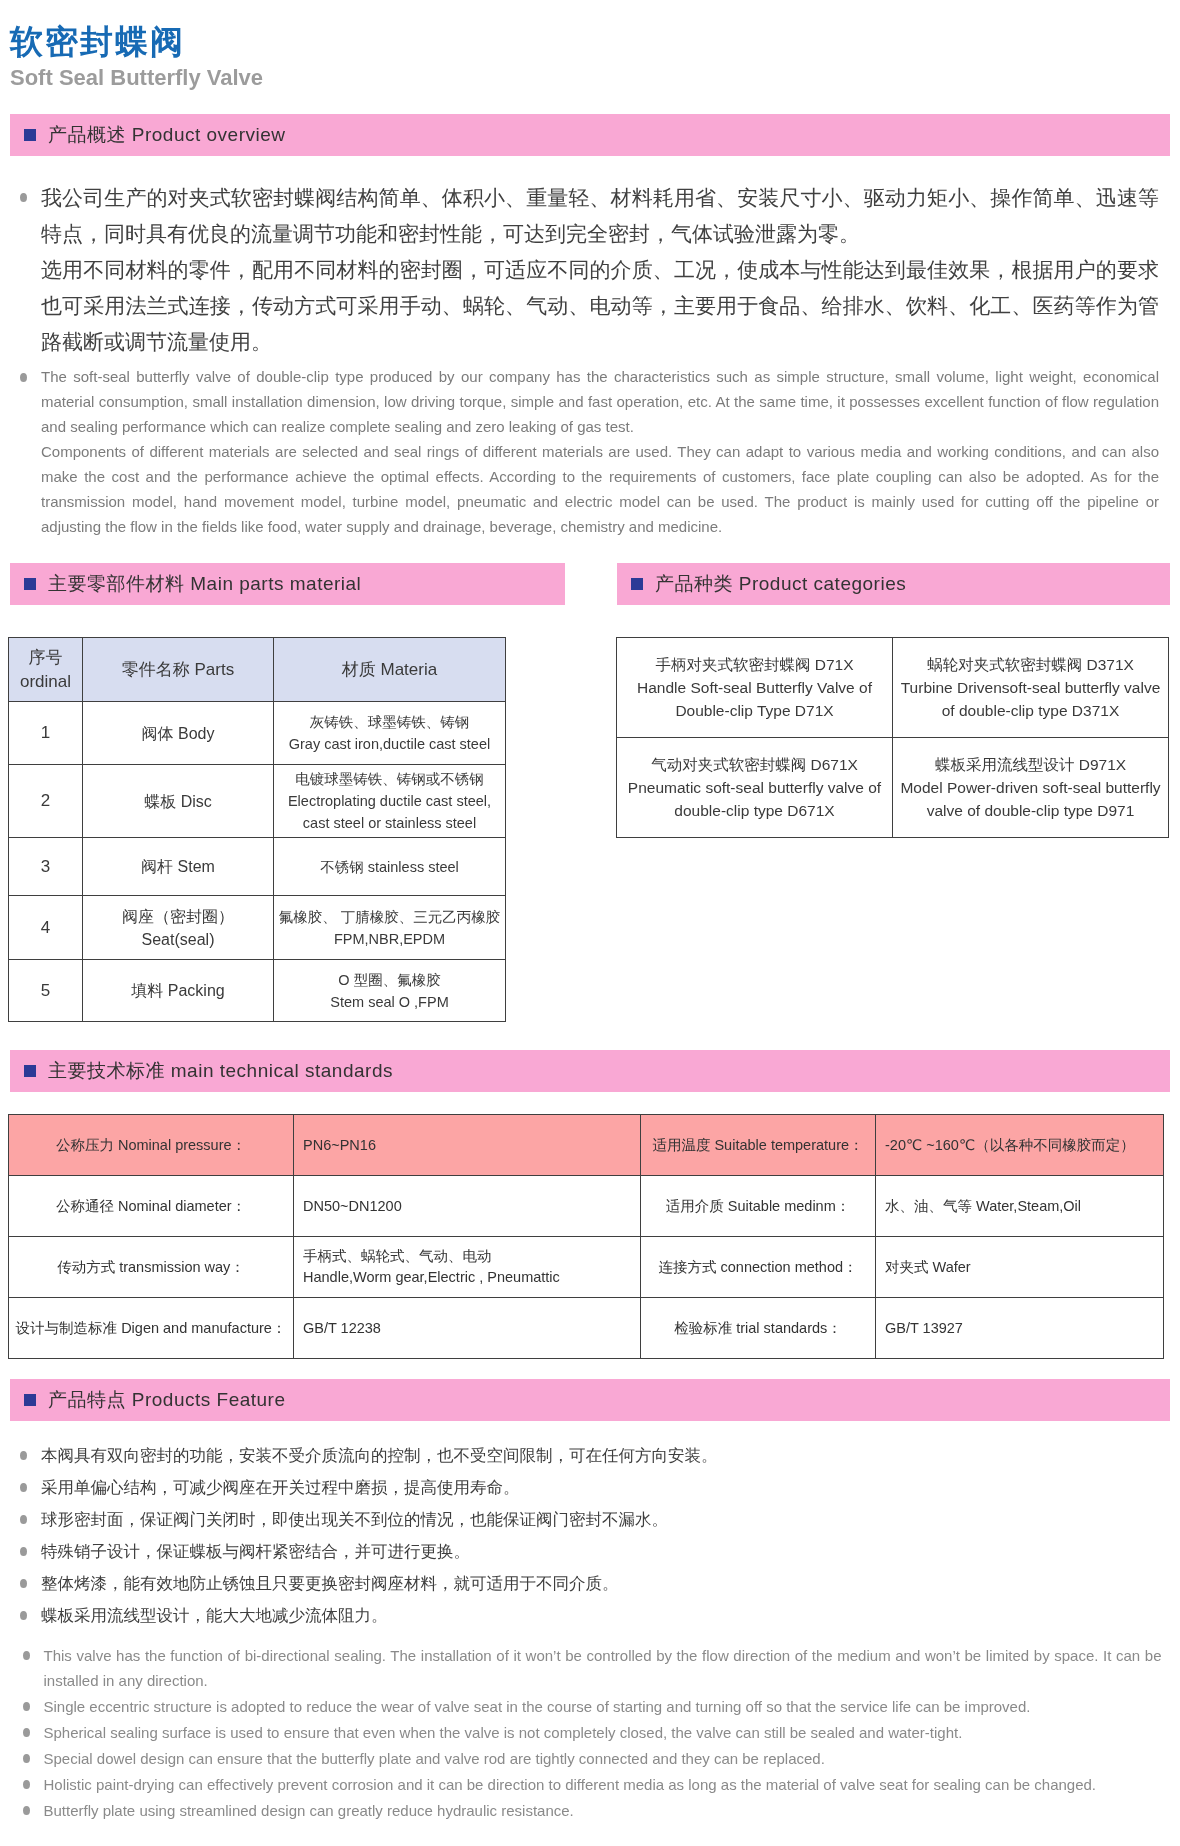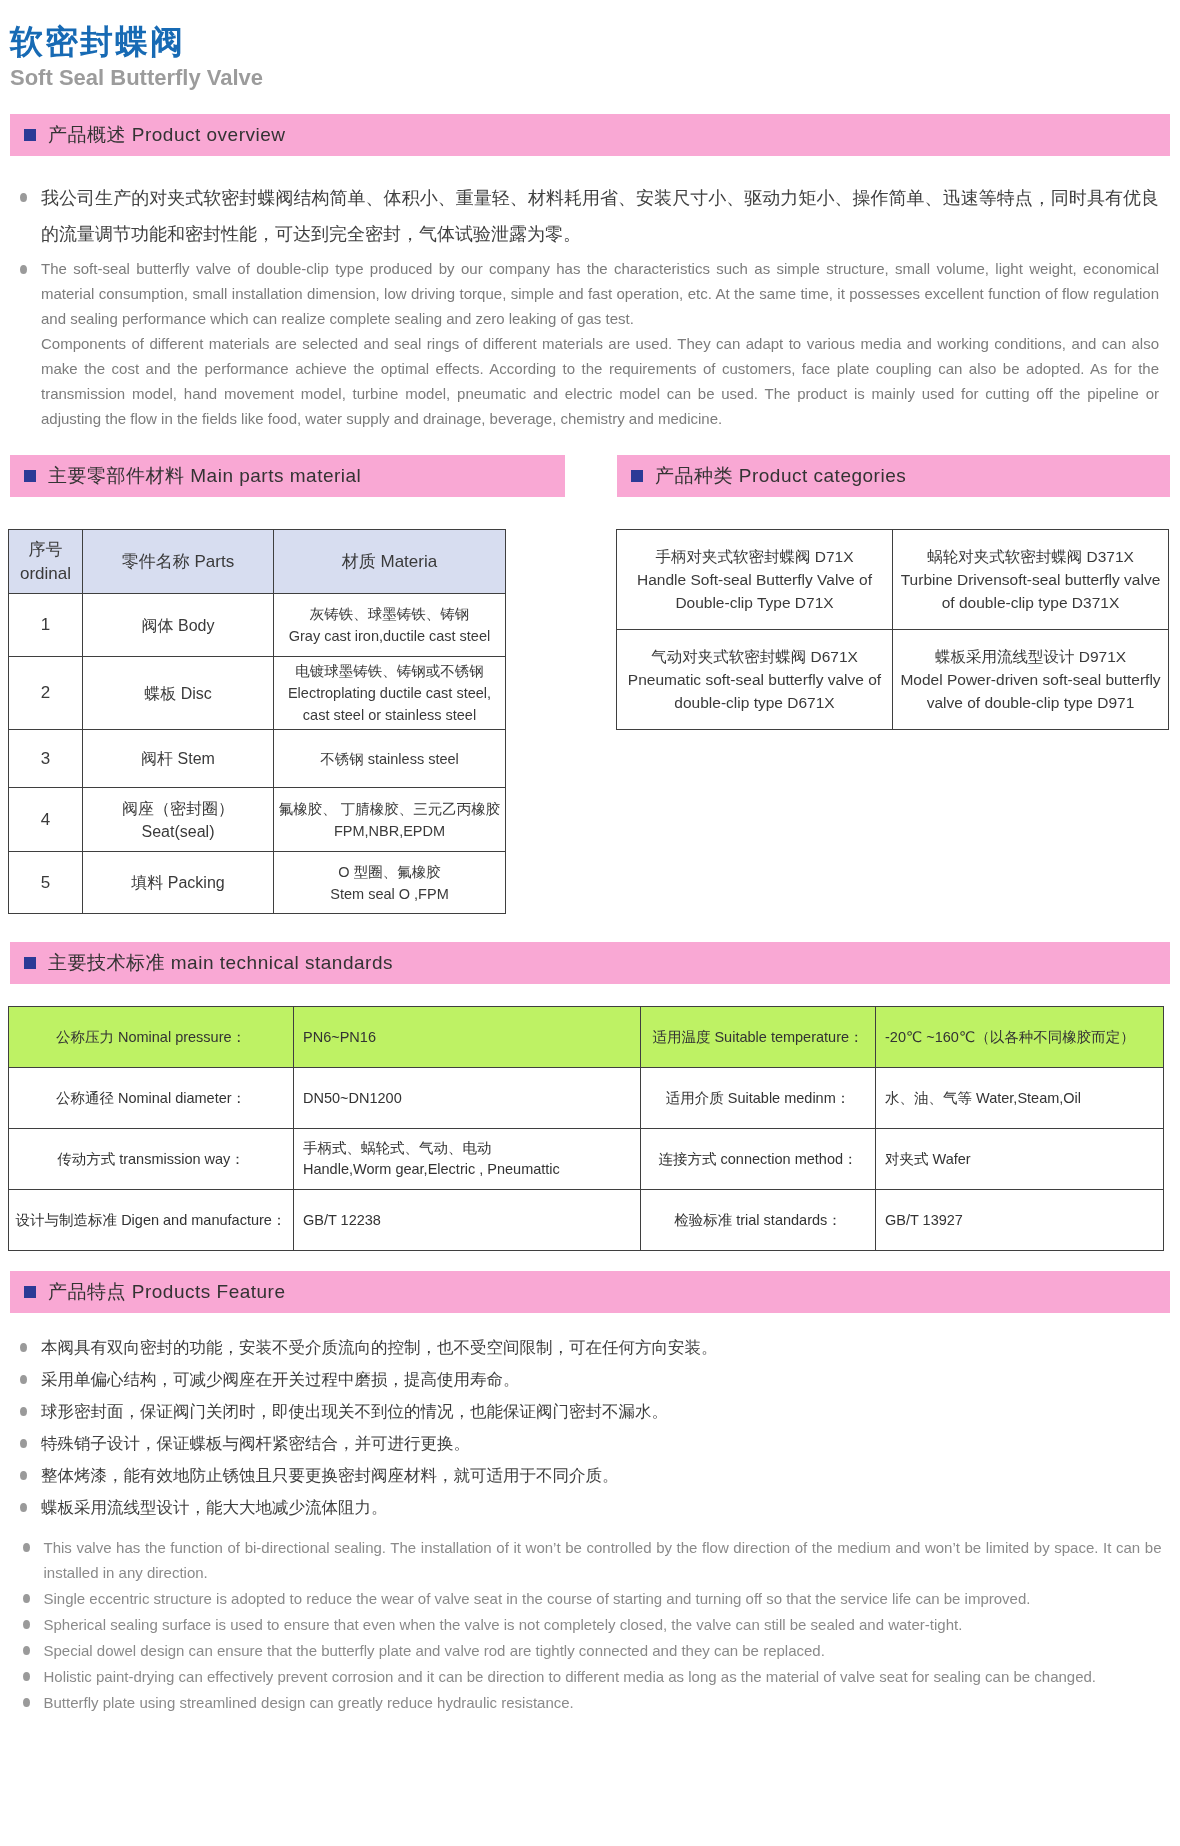--- a/index.html
+++ b/index.html
@@ -16,21 +16,21 @@
 
   .sec-bar { display:flex; align-items:center; background:#f9a8d4; height:42px; padding-left:14px; }
   .sec-bar .sq { width:12px; height:12px; background:#2c3a96; margin-right:12px; flex:0 0 12px; }
   .sec-bar .sec-txt { font-size:19px; color:#333333; letter-spacing:0.5px; }
   .bar-overview { margin-top:22px; }
 
   .b-row { display:flex; margin:0 6px 0 10px; }
   .b-row .dot { flex:0 0 7px; width:7px; height:9px; border-radius:50%; background:#9a9a9a; margin-right:14px; }
   .zh-block { margin-top:24px; }
   .zh-block .dot { margin-top:13px; }
-  .zh-text { font-size:18px; color:#404040; line-height:36px; text-align:justify; width:1118px; }
+  .zh-text { font-size:21px; color:#404040; line-height:36px; text-align:justify; width:1118px; }
   .en-block { margin-top:4px; }
   .en-block .dot { margin-top:9px; }
   .en-text { font-size:15px; color:#7c7c7c; line-height:25px; text-align:justify; width:1118px; }
 
   .twobars { display:flex; margin-top:24px; }
   .bar-left { width:555px; }
   .bar-right { width:553px; margin-left:52px; }
 
   .tables-row { display:flex; margin-top:32px; align-items:flex-start; }
   table { border-collapse:collapse; table-layout:fixed; }
@@ -46,21 +46,21 @@
   .parts-table .cell-part { font-size:16px; line-height:23px; }
   .parts-table .cell-mat { font-size:14.5px; line-height:22px; }
   .r1 { height:63px; } .r2 { height:67px; } .r3 { height:58px; } .r4 { height:64px; } .r5 { height:62px; }
 
   .cat-table { width:553px; margin-left:110px; }
   .cat-table td { width:276px; height:100px; padding:4px 6px; font-size:15.5px; color:#3a3a3a; line-height:23px; }
 
   .bar-standards { margin-top:28px; }
   .std-table { width:1155px; margin-top:22px; margin-left:-2px; }
   .std-table td { height:61px; }
-  .std-table tr.tint td { background:#bef264; }
+  .std-table tr.tint td { background:#fca5a5; }
   .std-table .lc1 { width:285px; } .std-table .vc1 { width:347px; }
   .std-table .lc2 { width:235px; } .std-table .vc2 { width:288px; }
   .std-table .lbl { font-size:14.5px; color:#333333; padding:2px 4px; }
   .std-table .val { text-align:left; padding:2px 4px 2px 9px; font-size:14.5px; color:#333333; line-height:21px; }
 
   .bar-features { margin-top:20px; }
   .f-list-zh { margin-top:18px; }
   .f-list-zh .b-row { margin-bottom:0; }
   .f-item-zh { font-size:16.5px; color:#3e3e3e; line-height:32px; }
   .f-list-zh .dot { margin-top:12px; }
@@ -79,20 +79,21 @@
 
   <div class="sec-bar bar-overview">
     <span class="sq"></span>
     <span class="sec-txt">产品概述 Product overview</span>
   </div>
 
   <div class="b-row zh-block">
     <span class="dot"></span>
     <div class="zh-text">
       <div>我公司生产的对夹式软密封蝶阀结构简单、体积小、重量轻、材料耗用省、安装尺寸小、驱动力矩小、操作简单、迅速等特点，同时具有优良的流量调节功能和密封性能，可达到完全密封，气体试验泄露为零。</div>
+      <div>选用不同材料的零件，配用不同材料的密封圈，可适应不同的介质、工况，使成本与性能达到最佳效果，根据用户的要求也可采用法兰式连接，传动方式可采用手动、蜗轮、气动、电动等，主要用于食品、给排水、饮料、化工、医药等作为管路截断或调节流量使用。</div>
     </div>
   </div>
 
   <div class="b-row en-block">
     <span class="dot"></span>
     <div class="en-text">
       <div>The soft-seal butterfly valve of double-clip type produced by our company has the characteristics such as simple structure, small volume, light weight, economical material consumption, small installation dimension, low driving torque, simple and fast operation, etc. At the same time, it possesses excellent function of flow regulation and sealing performance which can realize complete sealing and zero leaking of gas test.</div>
       <div>Components of different materials are selected and  seal rings of different materials are used.  They can adapt to various media and working conditions, and can also make the cost and the performance achieve the optimal effects.  According to the requirements of customers, face plate coupling can also be adopted. As for the transmission model, hand movement model, turbine model, pneumatic and electric model can be used.  The product is mainly used for cutting off the pipeline or adjusting the flow in the fields like food, water supply and drainage, beverage, chemistry and medicine.</div>
     </div>
   </div>

